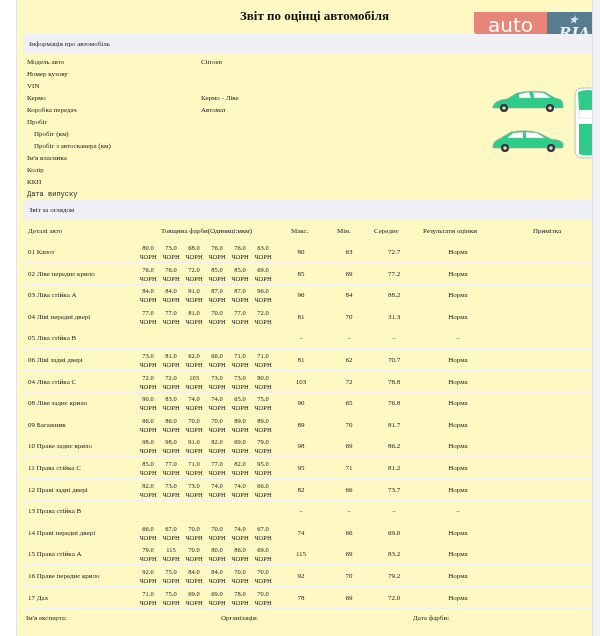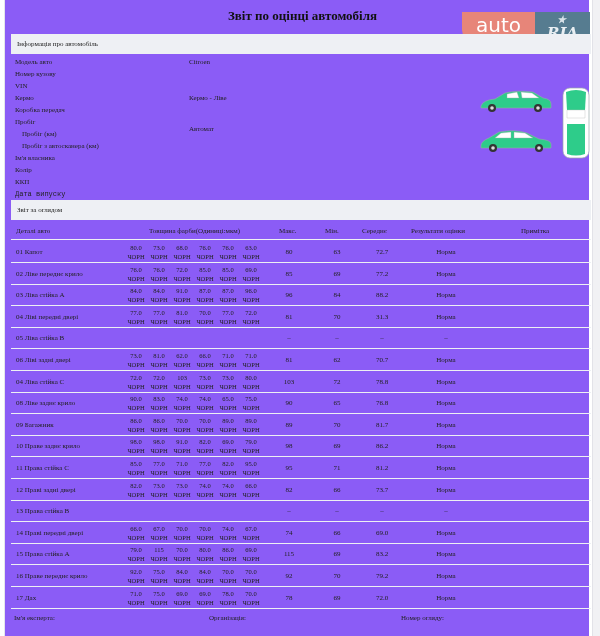--- a/index.html
+++ b/index.html
@@ -1,18 +1,18 @@
 <!DOCTYPE html>
 <html><head>
 <meta charset="utf-8">
 <style>
   * { box-sizing: border-box; margin: 0; padding: 0; }
   html, body { width: 600px; height: 636px; overflow: hidden; background: #ffffff; }
   body { font-family: "Liberation Serif", "DejaVu Serif", serif; color: #222; font-size: 7px; position: relative; }
-  .page { position: absolute; left: 4px; top: 0; width: 585px; height: 636px; background: #8b5cf6; border-left: 1px solid #e4e6ea; }
+  .page { position: absolute; left: 16px; top: 0; width: 585px; height: 636px; background: #fef9c3; border-left: 1px solid #e4e6ea; }
   .scrollbar { position: absolute; right: 0; top: 0; width: 8px; height: 636px; background: #f1f1f4; border-left: 1px solid #e2e2e8; }
   .title { position: absolute; left: 0; width: 595px; top: 8px; text-align: center; font-size: 13px; font-weight: bold; color: #111; }
   .logo { position: absolute; top: 12px; left: 457px; height: 41px; display: flex; }
   .logo-auto { width: 73px; height: 28px; background: #e78579; border-bottom-left-radius: 10px; color: #fff; font-family: "DejaVu Sans", sans-serif; font-size: 20px; display: flex; align-items: center; justify-content: center; padding-bottom: 2px; }
   .logo-ria { width: 55px; height: 41px; background: #567c90; color: #e8eef2; position: relative; display: flex; align-items: center; justify-content: center; font-family: "DejaVu Serif", serif; font-weight: bold; font-size: 15px; font-style: italic; transform: none; }
   .logo-ria .star { position: absolute; top: 2px; left: 22px; font-size: 10px; color: #d8e2e8; }
   .logo-ria .com { position: absolute; right: 4px; bottom: 2px; font-size: 4px; font-style: normal; font-weight: normal; color: #c9d6dd; }
   .section-head { position: absolute; left: 6px; width: 580px; height: 20px; background: #eef0f4; font-size: 7px; padding-left: 6px; line-height: 20px; }
   .info-row { position: absolute; left: 10px; font-size: 7px; height: 12px; line-height: 12px; }
   .info-row.sub { left: 17px; }
@@ -51,21 +51,21 @@
   <div id="info-rows">
       <div class="info-row" style="top: 56px;">Модель авто</div>
       <div class="info-val" style="top: 56px;">Citroen</div>
       <div class="info-row" style="top: 68px;">Номер кузову</div>
       <div class="info-val" style="top: 68px;"></div>
       <div class="info-row" style="top: 80px;">VIN</div>
       <div class="info-val" style="top: 80px;"></div>
       <div class="info-row" style="top: 92px;">Кермо</div>
       <div class="info-val" style="top: 92px;">Кермо - Ліве</div>
       <div class="info-row" style="top: 104px;">Коробка передач</div>
-      <div class="info-val" style="top: 104px; margin-top: 19px;">Автомат</div>
+      <div class="info-val" style="top: 104px;">Автомат</div>
       <div class="info-row" style="top: 116px;">Пробіг</div>
       <div class="info-val" style="top: 116px;"></div>
       <div class="info-row sub" style="top: 128px;">Пробіг (км)</div>
       <div class="info-val" style="top: 128px;"></div>
       <div class="info-row sub" style="top: 140px;">Пробіг з автосканера (км)</div>
       <div class="info-val" style="top: 140px;"></div>
       <div class="info-row" style="top: 152px;">Ім'я власника</div>
       <div class="info-val" style="top: 152px;"></div>
       <div class="info-row" style="top: 164px;">Колір</div>
       <div class="info-val" style="top: 164px;"></div>
@@ -590,17 +590,17 @@
         <span class="max">78</span>
         <span class="min">69</span>
         <span class="avg">72.0</span>
         <span class="res">Норма</span>
       </div>
     </div>
 
   <div class="footer">
     <span style="left:9px;">Ім'я експерта:</span>
     <span style="left:204px;">Організація:</span>
-    <span style="left:396px;">Номер огляду:</span>
+    <span style="left:396px;">Дата фарби:</span>
   </div>
 </div>
 
 <div class="scrollbar"></div>
 
 </body></html>

